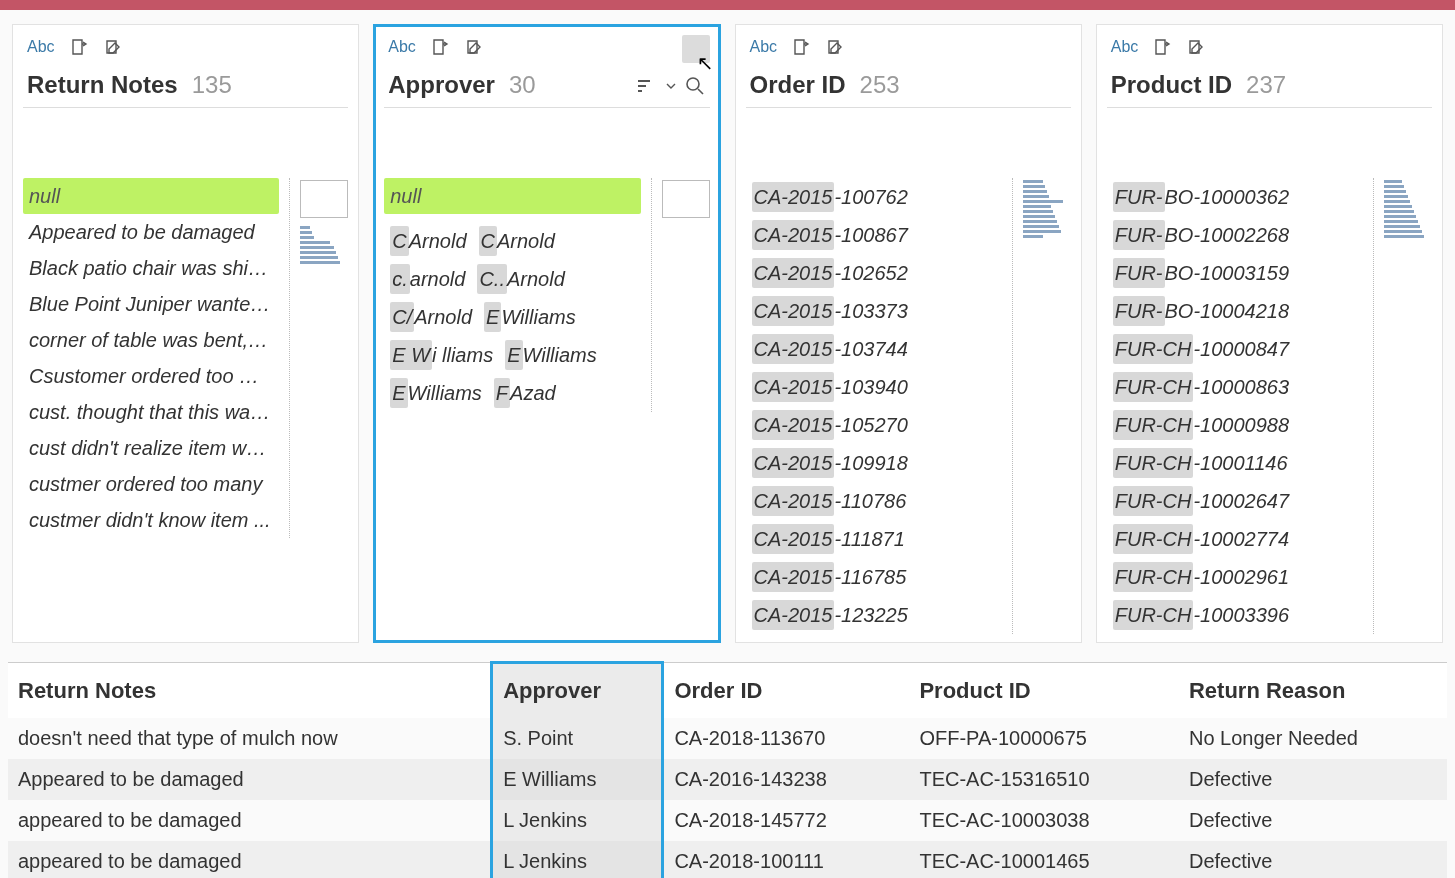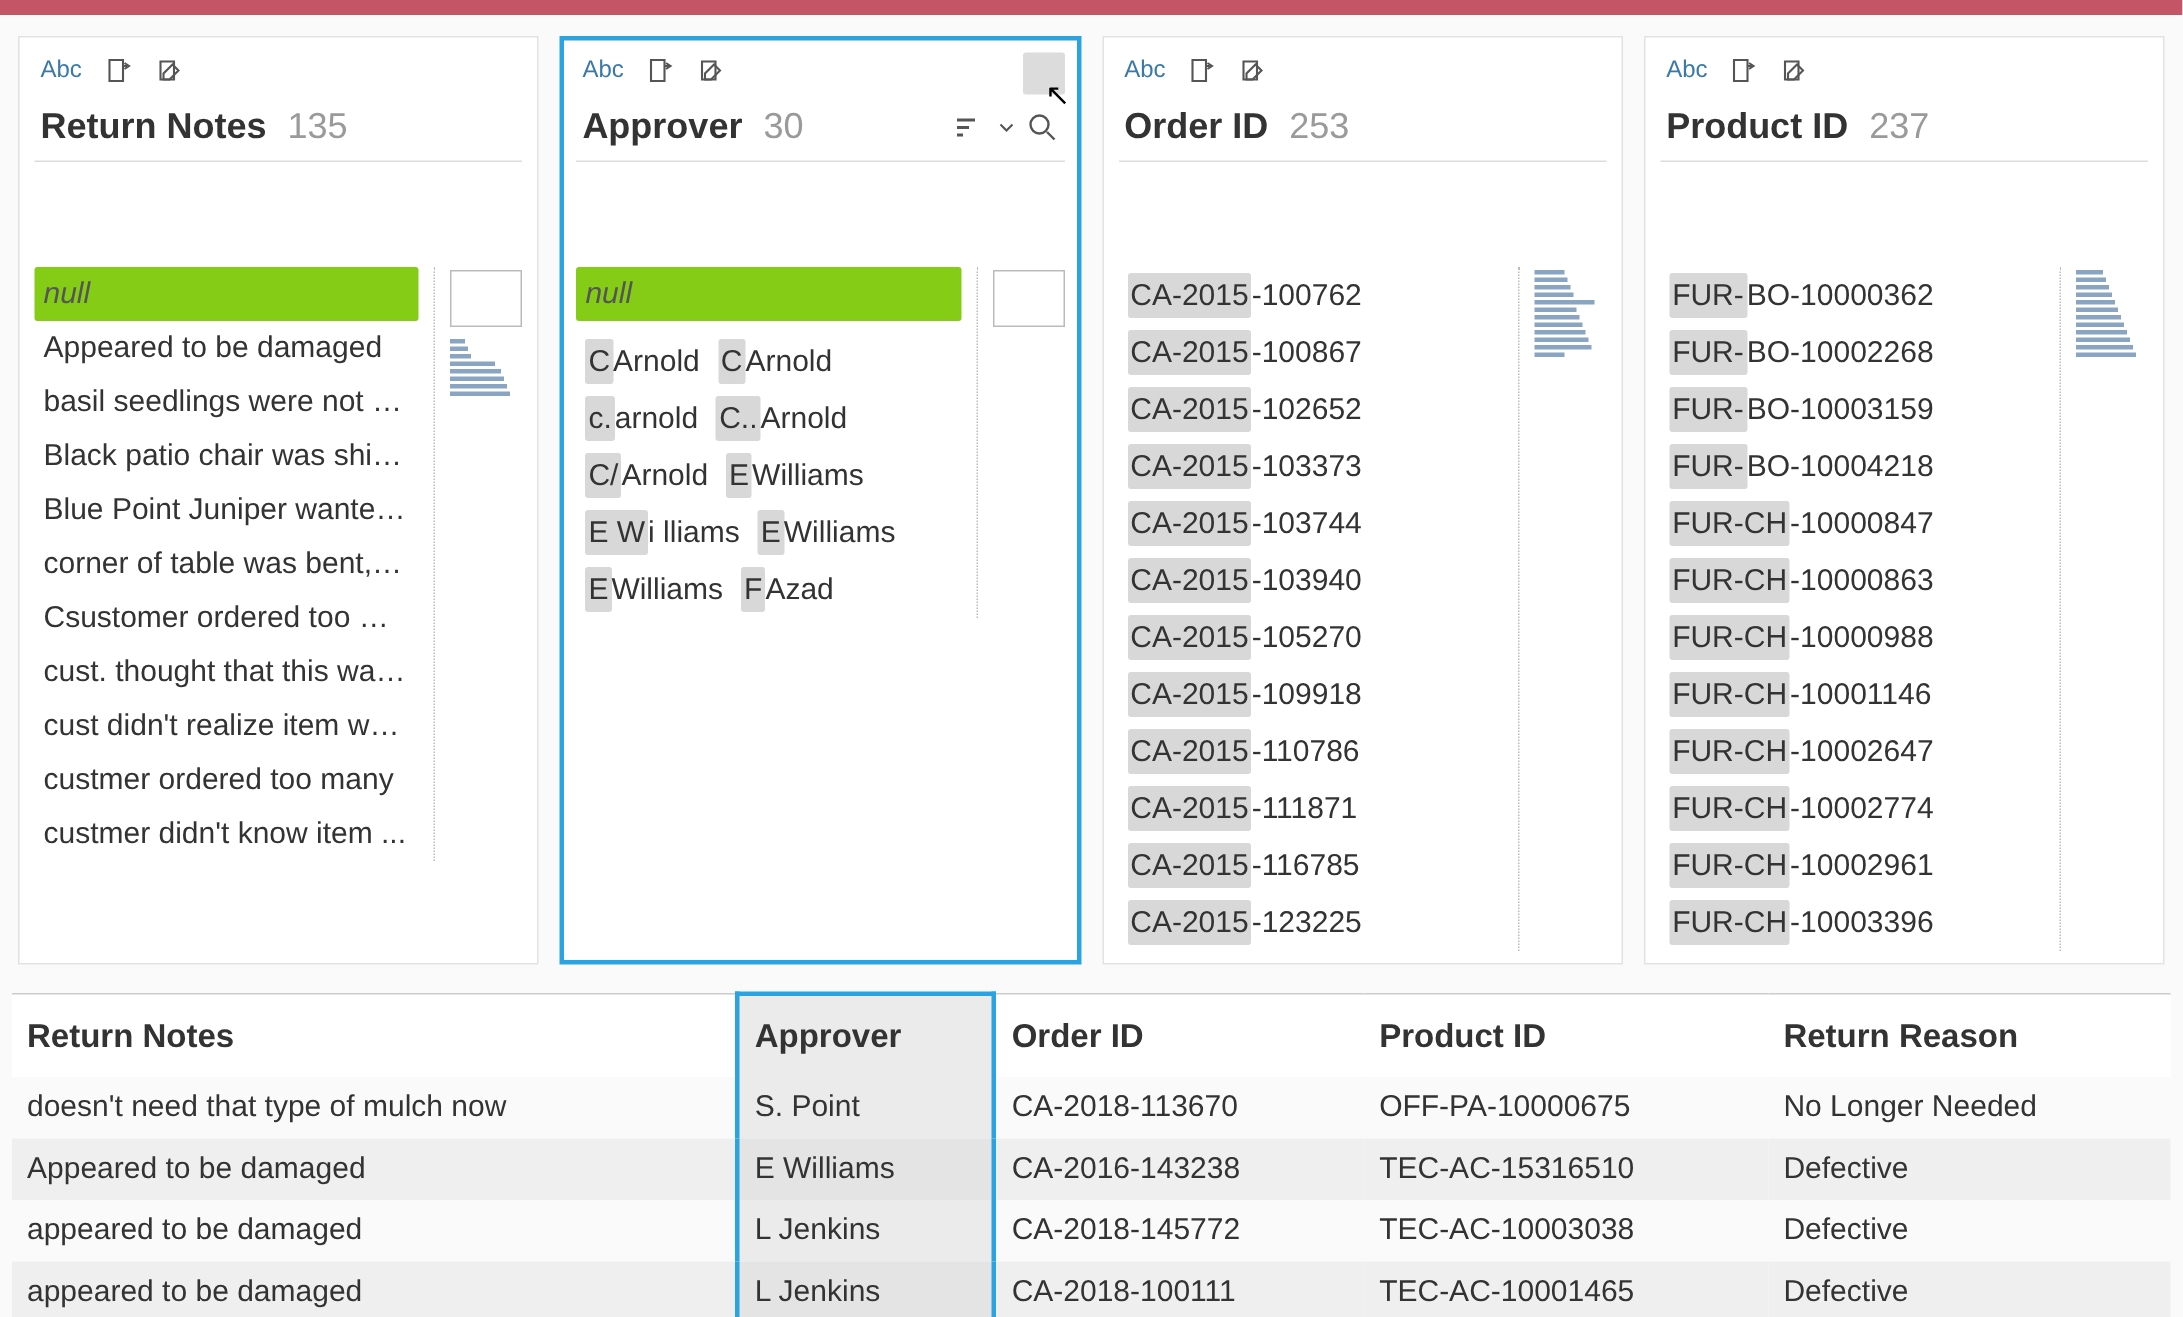--- a/index.html
+++ b/index.html
@@ -11,22 +11,22 @@
 .card-icons { display: flex; align-items: center; gap: 14px; padding-left: 4px; margin-bottom: 10px; }
 .abc-label { color: #3b7aa8; font-size: 16px; }
 .icon-btn { width: 20px; height: 20px; cursor: pointer; display: inline-flex; align-items: center; justify-content: center; }
 .card-header { display: flex; align-items: baseline; gap: 14px; padding: 4px 4px 8px 4px; border-bottom: 1px solid #ddd; margin-bottom: 70px; }
 .card-title { font-weight: 700; font-size: 24px; color: #333; }
 .card-count { font-size: 24px; color: #9a9a9a; }
 .header-controls { margin-left: auto; display: flex; align-items: center; gap: 8px; }
 .sort-icon, .search-icon { width: 22px; height: 22px; display: inline-flex; align-items: center; justify-content: center; cursor: pointer; color: #666; }
 .card-body { display: flex; gap: 6px; }
 .values-col { flex: 1; min-width: 0; }
-.value-row { padding: 4px 6px; white-space: nowrap; overflow: hidden; text-overflow: ellipsis; font-size: 20px; line-height: 28px; color: #333; border-radius: 2px; cursor: default; }
-.value-row.null-row { background: #84cc16; font-style: italic; color: #555; }
+.value-row { padding: 4px 6px; white-space: nowrap; overflow: hidden; text-overflow: ellipsis; font-size: 20px; line-height: 28px; color: #333; border-radius: 2px; cursor: default; font-style: italic; }
+.value-row.null-row { background: #bef264; font-style: italic; color: #555; }
 .value-row.hl { display: inline-flex; align-items: center; }
 .value-row.hl .hl-bg { background: #d8d8d8; padding: 1px 2px; border-radius: 2px; }
 .sparkline { width: 48px; display: flex; flex-direction: column; gap: 2px; padding-top: 2px; }
 .spark-box { width: 48px; height: 38px; border: 1px solid #bbb; margin-bottom: 6px; }
 .spark-bar { height: 3px; background: #8aa5c2; }
 .dotted-sep { border-left: 1px dotted #bbb; margin: 0 4px; }
 .overflow-btn { position: absolute; top: 8px; right: 8px; width: 28px; height: 28px; background: #dcdcdc; border-radius: 2px; cursor: pointer; }
 .cursor-arrow { position: absolute; top: 24px; right: 4px; font-size: 20px; color: #000; pointer-events: none; }
 
 .table-section { padding: 0 8px; }
@@ -64,21 +64,20 @@
   </div>
       <div class="card-header">
     <span class="card-title">Return Notes</span>
     <span class="card-count">135</span>
 
   </div>
       <div class="card-body">
     <div class="values-col">
           <div class="value-row null-row">null</div>
           <div class="value-row">Appeared to be damaged</div>
-          <div class="value-row">basil seedlings were not th...</div>
           <div class="value-row">Black patio chair was shipp...</div>
           <div class="value-row">Blue Point Juniper wanted ...</div>
           <div class="value-row">corner of table was bent, sl...</div>
           <div class="value-row">Csustomer ordered too ma...</div>
           <div class="value-row">cust. thought that this was...</div>
           <div class="value-row">cust didn't realize item wa...</div>
           <div class="value-row">custmer ordered too many</div>
           <div class="value-row">custmer didn't know item ...</div>
         </div>
     <div class="dotted-sep"></div>

